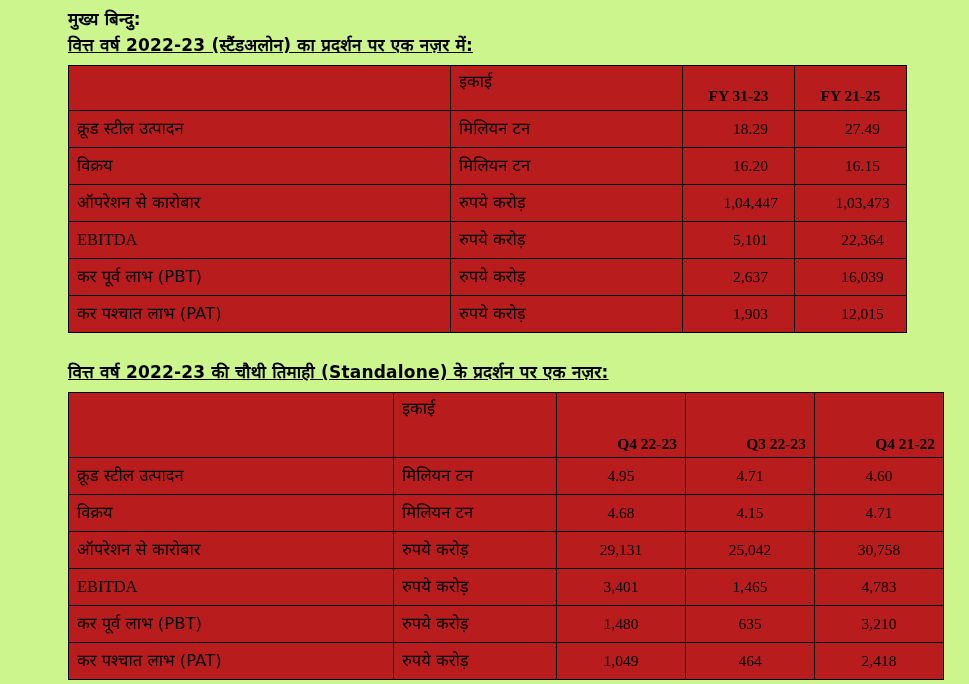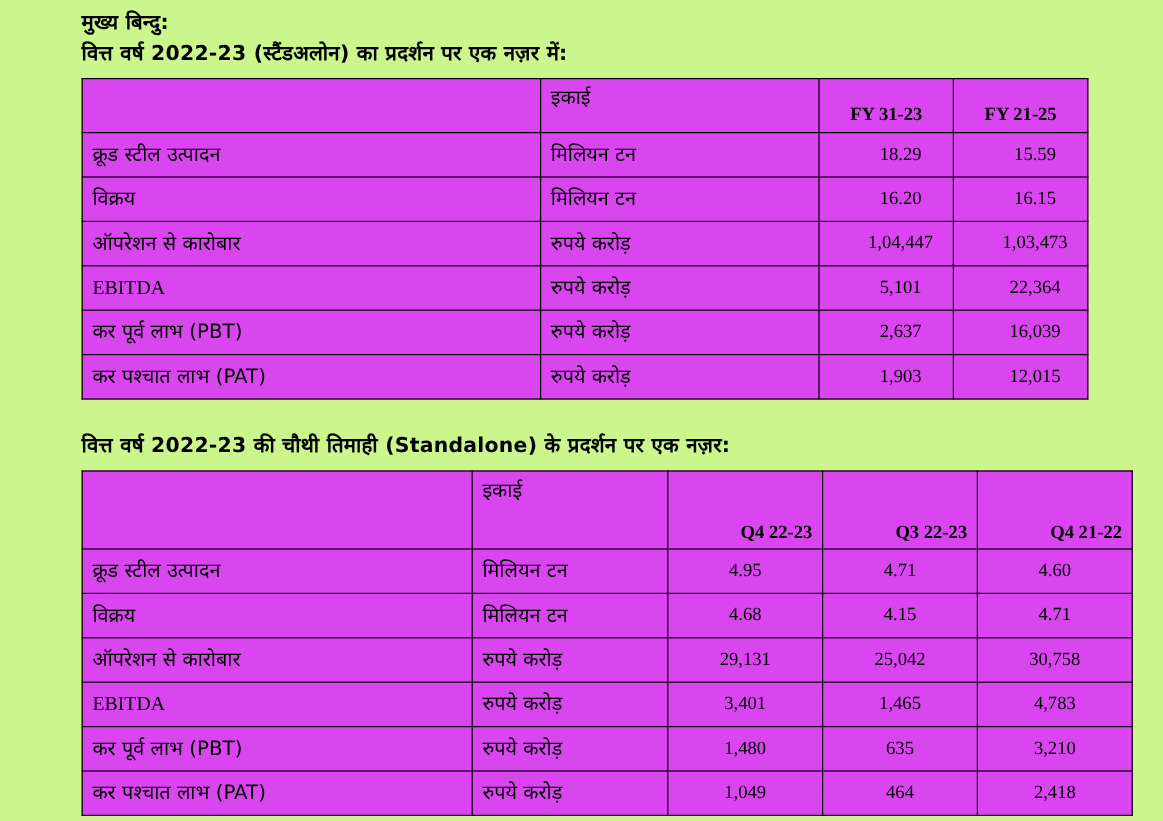--- a/index.html
+++ b/index.html
@@ -27,25 +27,26 @@
     letter-spacing: 0.2px;
     margin: 0 0 3px 0;
     line-height: 1.35;
   }
   .subheading {
     font-size: 17px;
     font-weight: bold;
     letter-spacing: 0.2px;
     margin: 0 0 8px 0;
     line-height: 1.35;
+    text-decoration: underline;
   }
   table {
     border-collapse: collapse;
     table-layout: fixed;
-    background: #d946ef;
+    background: #b91c1c;
   }
   table td {
     border: 1px solid #000;
     padding: 5px 8px;
     font-size: 16.5px;
     line-height: 1.3;
     vertical-align: middle;
     height: 26px;
   }
   
@@ -128,21 +129,21 @@
         <td class="hdr-blank"></td>
         <td class="hdr-unit devanagari">इकाई</td>
         <td class="hdr-year latin">FY 31-23</td>
         <td class="hdr-year latin">FY 21-25</td>
       </tr>
 
       <tr>
         <td class="row-label devanagari">क्रूड स्टील उत्पादन</td>
         <td class="devanagari">मिलियन टन</td>
         <td class="num latin">18.29</td>
-        <td class="num latin">15.59</td>
+        <td class="num latin">27.49</td>
       </tr>
       <tr>
         <td class="row-label devanagari">विक्रय</td>
         <td class="devanagari">मिलियन टन</td>
         <td class="num latin">16.20</td>
         <td class="num latin">16.15</td>
       </tr>
       <tr>
         <td class="row-label devanagari">ऑपरेशन से कारोबार</td>
         <td class="devanagari">रुपये करोड़</td>

